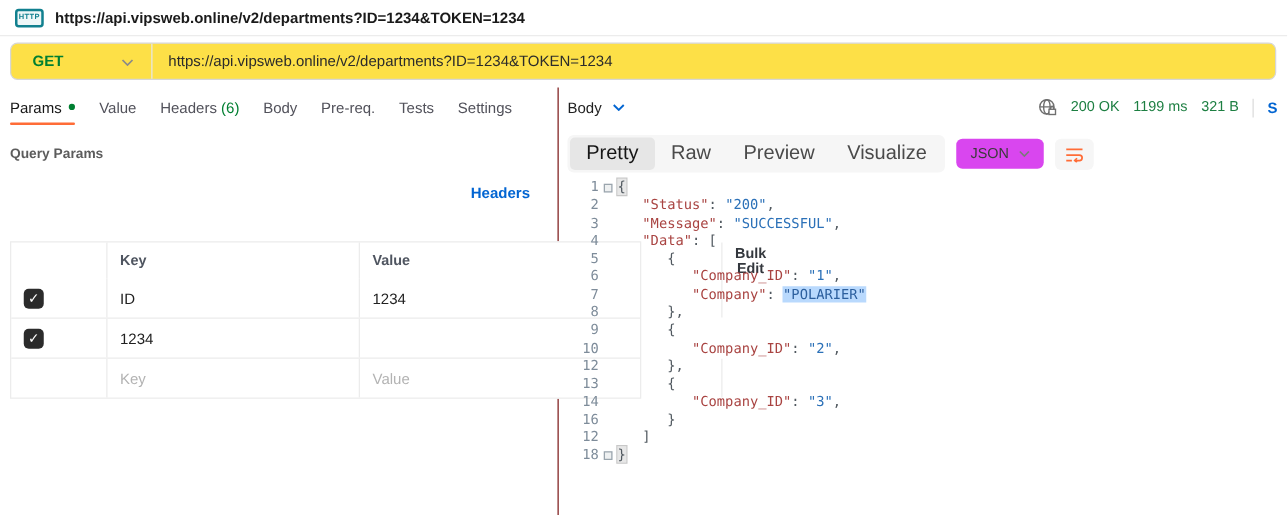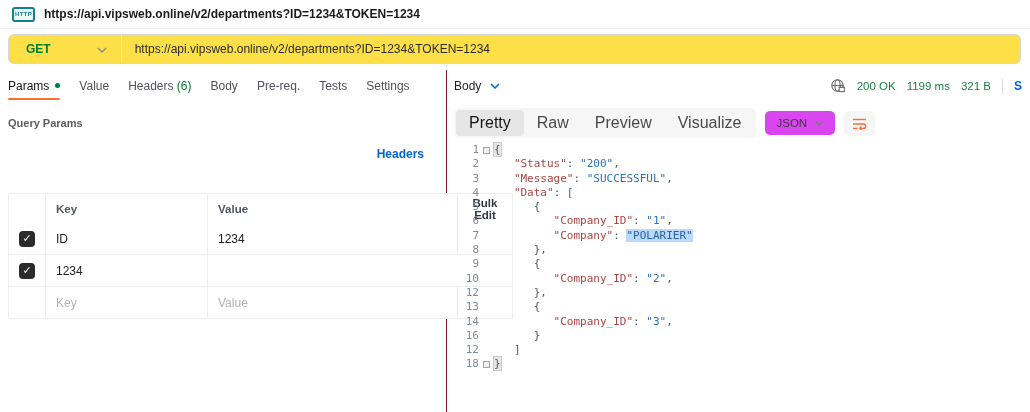--- a/index.html
+++ b/index.html
@@ -53,21 +53,21 @@
   .cookies-link {
     position:absolute; top:77px; right:22px; color:#0265d2; font-size:12px;
     font-weight:bold; cursor:pointer;
   }
   .qp-title { margin:22px 0 0 8px; font-size:11px; font-weight:bold; color:#5c5c5c; }
   
   .qp-table {
     position:absolute; left:8px; top:123px; width:505px;
     border:1px solid #ececec; font-size:12px; background:#fff;
   }
-  .qp-row { display:grid; grid-template-columns:36px 162px 250px 1fr; align-items:stretch; }
+  .qp-row { display:grid; grid-template-columns:36px 162px 250px 1fr; align-items:stretch;gap:40px; }
   .qp-row + .qp-row { border-top:1px solid #ececec; }
   .qp-cell {
     padding:0 10px; min-height:31px; display:flex; align-items:center;
     border-left:1px solid #ececec;
   }
   .qp-cell:first-child { border-left:none; justify-content:center; padding:0; }
   .qp-head .qp-cell { min-height:29px; color:#4f5560; font-weight:bold; font-size:11.5px; }
   .qp-head .qp-cell.bulk { justify-content:flex-end; color:#33373d;text-align:center; }
   .qp-check {
     width:16px; height:16px; border-radius:4px; background:#2b2b2b; color:#fff;

